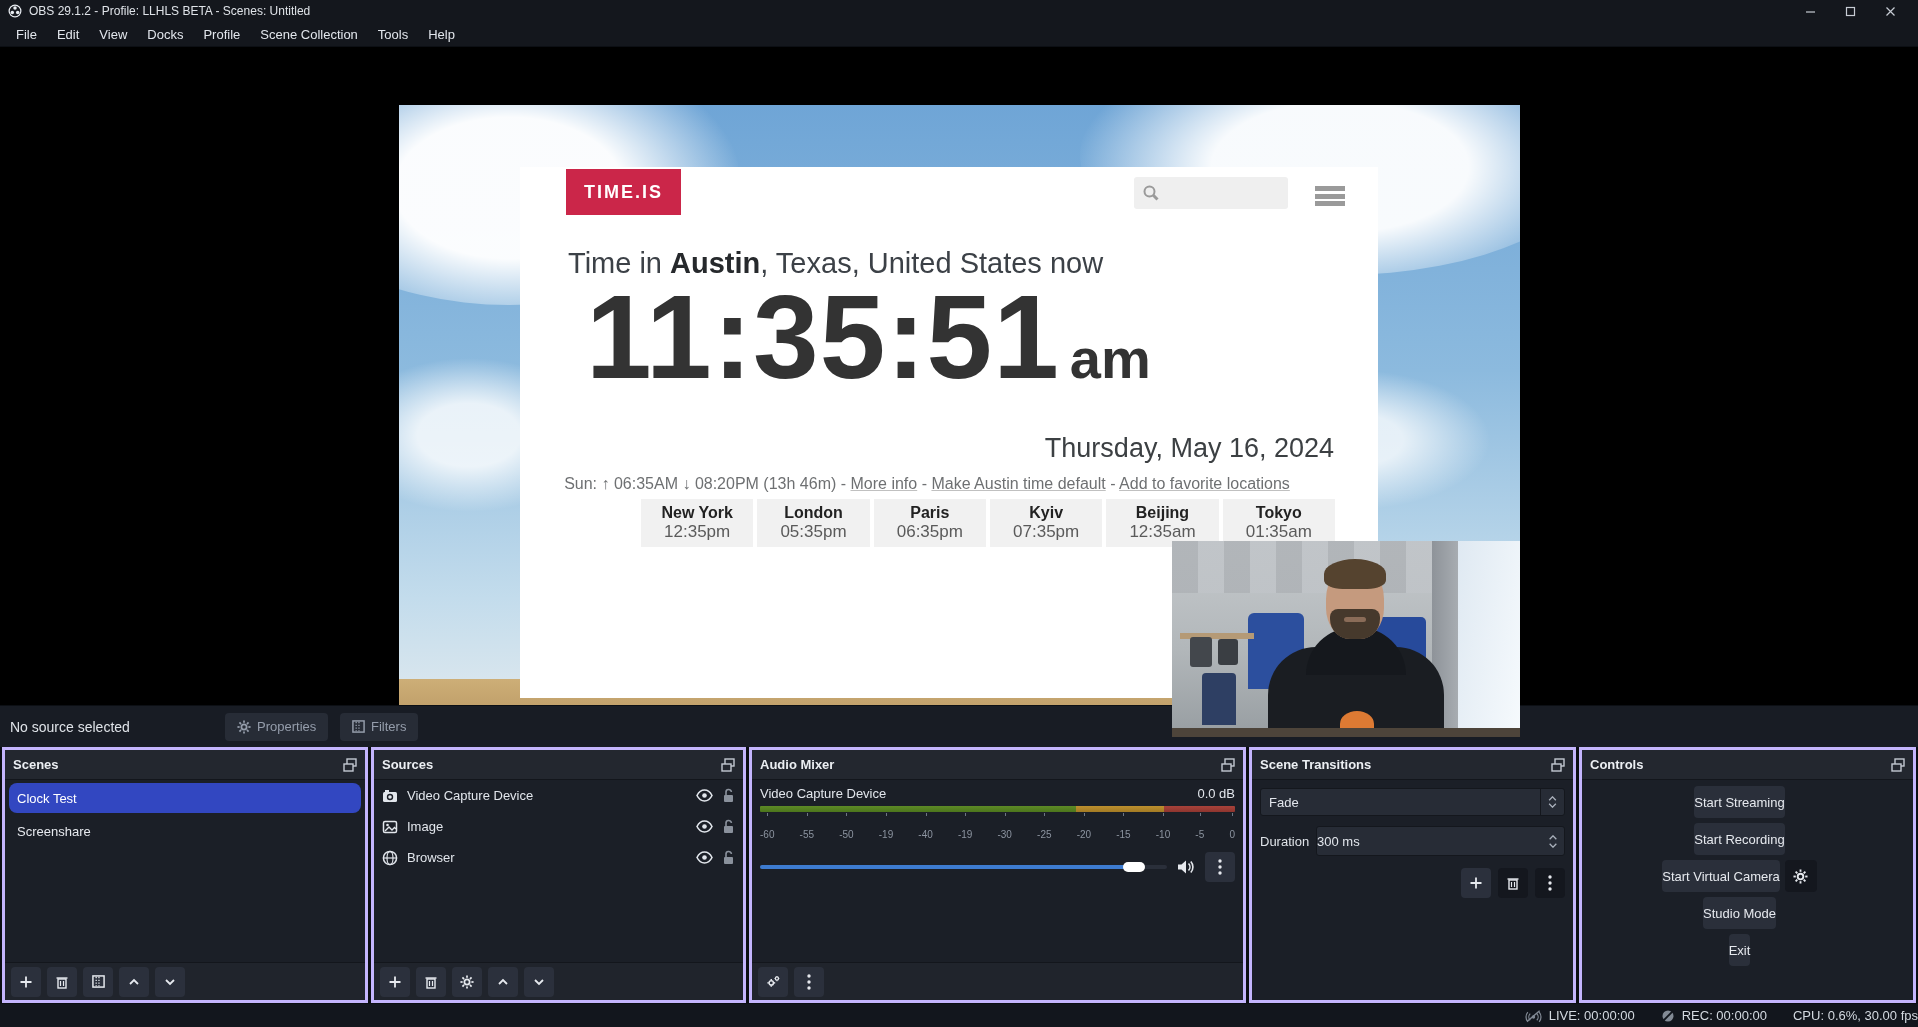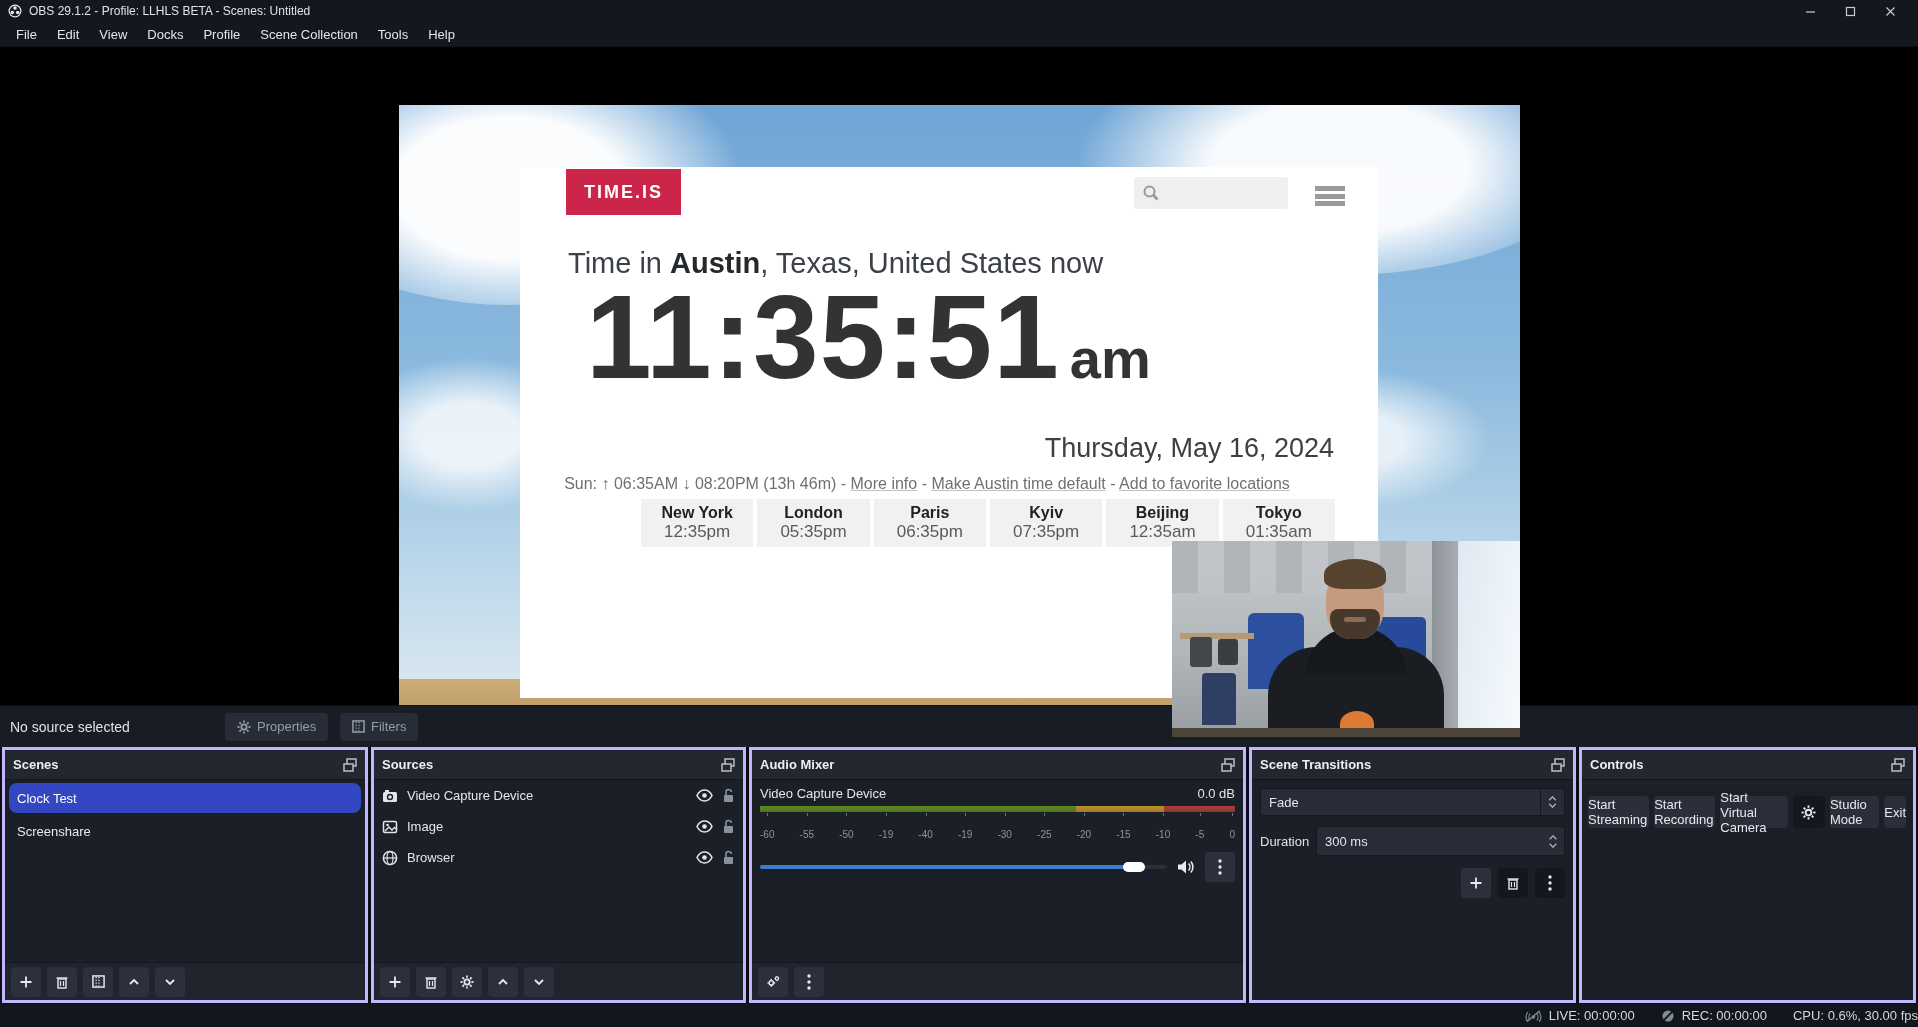--- a/index.html
+++ b/index.html
@@ -75,21 +75,21 @@
   .bar-btn.props { position:absolute; left:225px; }
   .bar-btn.filt  { position:absolute; left:340px; }
 
   
   .docks { position:absolute; top:747px; left:0; right:0; height:256px; background:#0b0e13; }
   .panel { position:absolute; top:0; height:256px; background:#1d212a; display:flex; flex-direction:column; border:3px solid #c4b5fd; }
   .p-scenes { left:2px;    width:366px; }
   .p-sources{ left:371px;  width:375px; }
   .p-mixer  { left:749px;  width:497px; }
   .p-trans  { left:1249px; width:327px; }
-  .p-ctrl   { left:1579px; width:337px;gap:10px; }
+  .p-ctrl   { left:1579px; width:337px; }
   .phead { height:30px; background:#23272f; display:flex; align-items:center; padding:0 8px; color:#eceff3; font-size:13px; font-weight:bold; border-bottom:1px solid #13161c; flex:0 0 auto; }
   .phead .sp { flex:1; }
   .pbody { flex:1; background:#1b1f27; position:relative; overflow:hidden; }
   .pfoot { flex:0 0 38px; background:#20242c; border-top:1px solid #13161c; display:flex; align-items:center; gap:6px; padding:0 6px; }
   .tbtn { width:30px; height:30px; background:#2b303c; border-radius:4px; display:flex; align-items:center; justify-content:center; color:#e6e9ee; }
   .tbtn.dark { background:#14171e; }
   svg { display:block; }
 
   .scene-item { height:30px; display:flex; align-items:center; padding:0 8px; margin:3px 4px 0 4px; color:#e6e9ee; font-size:13px; border-radius:8px; }
   .scene-item.sel { background:#3247c1; color:#fff; }
@@ -112,26 +112,26 @@
   .vfill { position:absolute; left:0; top:0; height:4px; width:92%; background:#3d7bd0; border-radius:2px; }
   .vhandle { position:absolute; left:calc(92% - 11px); top:-3px; width:22px; height:10px; background:#fff; border-radius:5px; }
 
   
   .combo { position:absolute; left:8px; top:8px; right:8px; height:28px; background:#272c36; border:1px solid #14171d; border-radius:3px; display:flex; align-items:center; color:#e2e6ec; font-size:13px; }
   .combo .val { padding-left:8px; flex:1; }
   .combo .spin { width:24px; height:100%; border-left:1px solid #14171d; display:flex; flex-direction:column; align-items:center; justify-content:center; gap:2px; color:#aab1bc; }
   .durrow { position:absolute; left:8px; top:46px; right:8px; height:30px; display:flex; align-items:center; color:#dfe3e8; font-size:13px; }
   .durrow .lbl { width:56px; }
   .spinbox { flex:1; height:30px; background:#272c36; border:1px solid #14171d; border-radius:3px; display:flex; align-items:center; color:#e2e6ec; }
-  .spinbox .val { flex:1; padding-left:8px; font-size:13px; }
+  .spinbox .val { flex:1; font-size:13px; }
   .spinbox .ud { width:22px; display:flex; flex-direction:column; align-items:center; gap:3px; color:#aab1bc; }
   .transbtns { position:absolute; right:8px; top:88px; display:flex; gap:7px; }
 
   
-  .ctrl-list { position:absolute; left:6px; right:7px; top:6px; display:flex; flex-direction:row; gap:5px;align-items:center; }
+  .ctrl-list { position:absolute; left:6px; right:22px; top:6px; display:flex; flex-direction:column; gap:5px;align-items:center; }
   .ctrl-row { display:flex; gap:5px; }
   .ctrl-btn { flex:1; height:32px; background:#2a2f3a; border-radius:4px; color:#e6e9ee; font-size:13px; display:flex; align-items:center; justify-content:center; }
   .ctrl-gear { flex:0 0 32px; height:32px; background:#14171e; border-radius:4px; display:flex; align-items:center; justify-content:center; color:#e6e9ee; }
 
   
   .statusbar { position:absolute; top:1003px; left:0; right:0; height:24px; background:#12161d; display:flex; align-items:center; justify-content:flex-end; gap:26px; padding-right:0; color:#d3d9e0; font-size:13px; border-top:1px solid #0c0f14; }
   .sgroup { display:flex; align-items:center; gap:7px; color:#d3d9e0; }
   .sicon { color:#828a95; }
 </style>
 </head>

